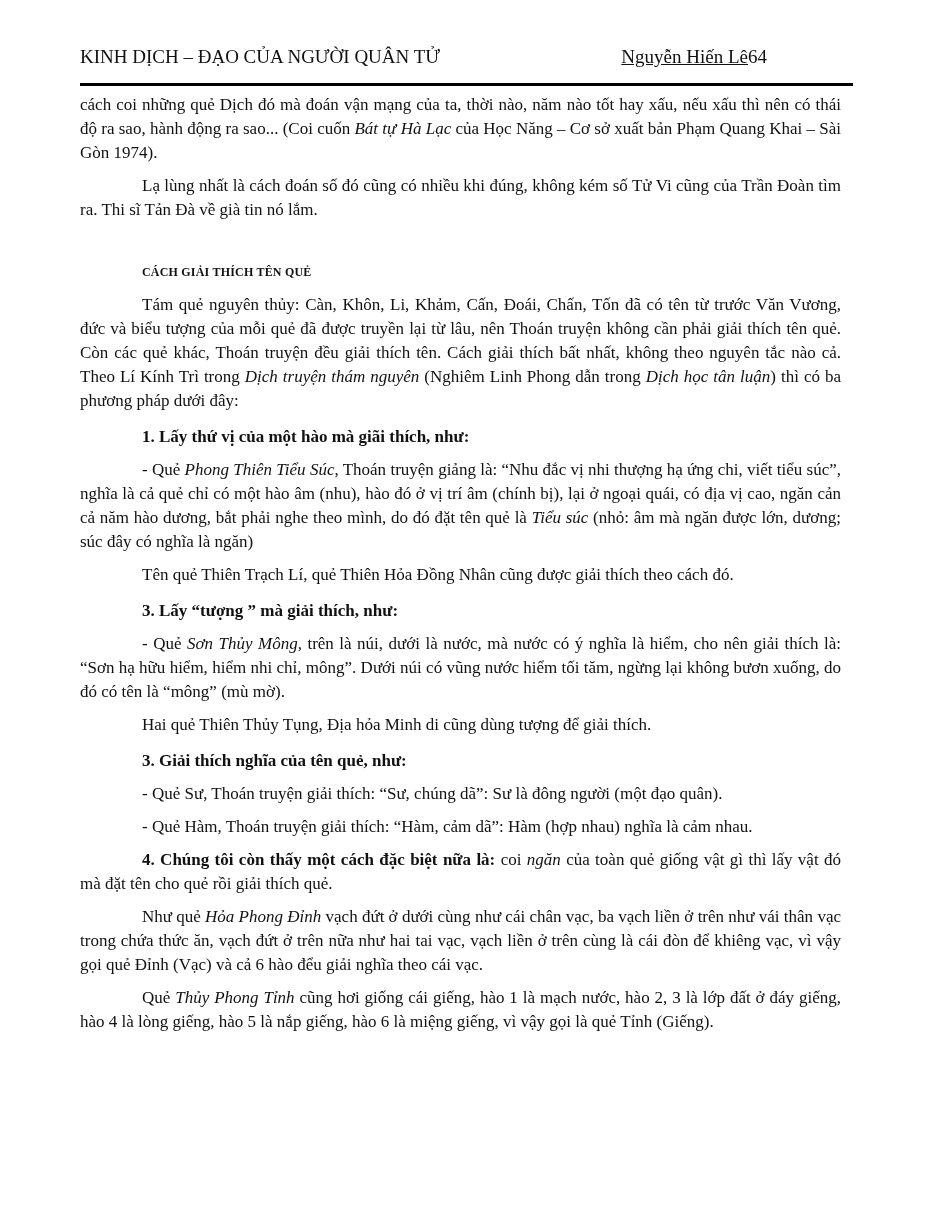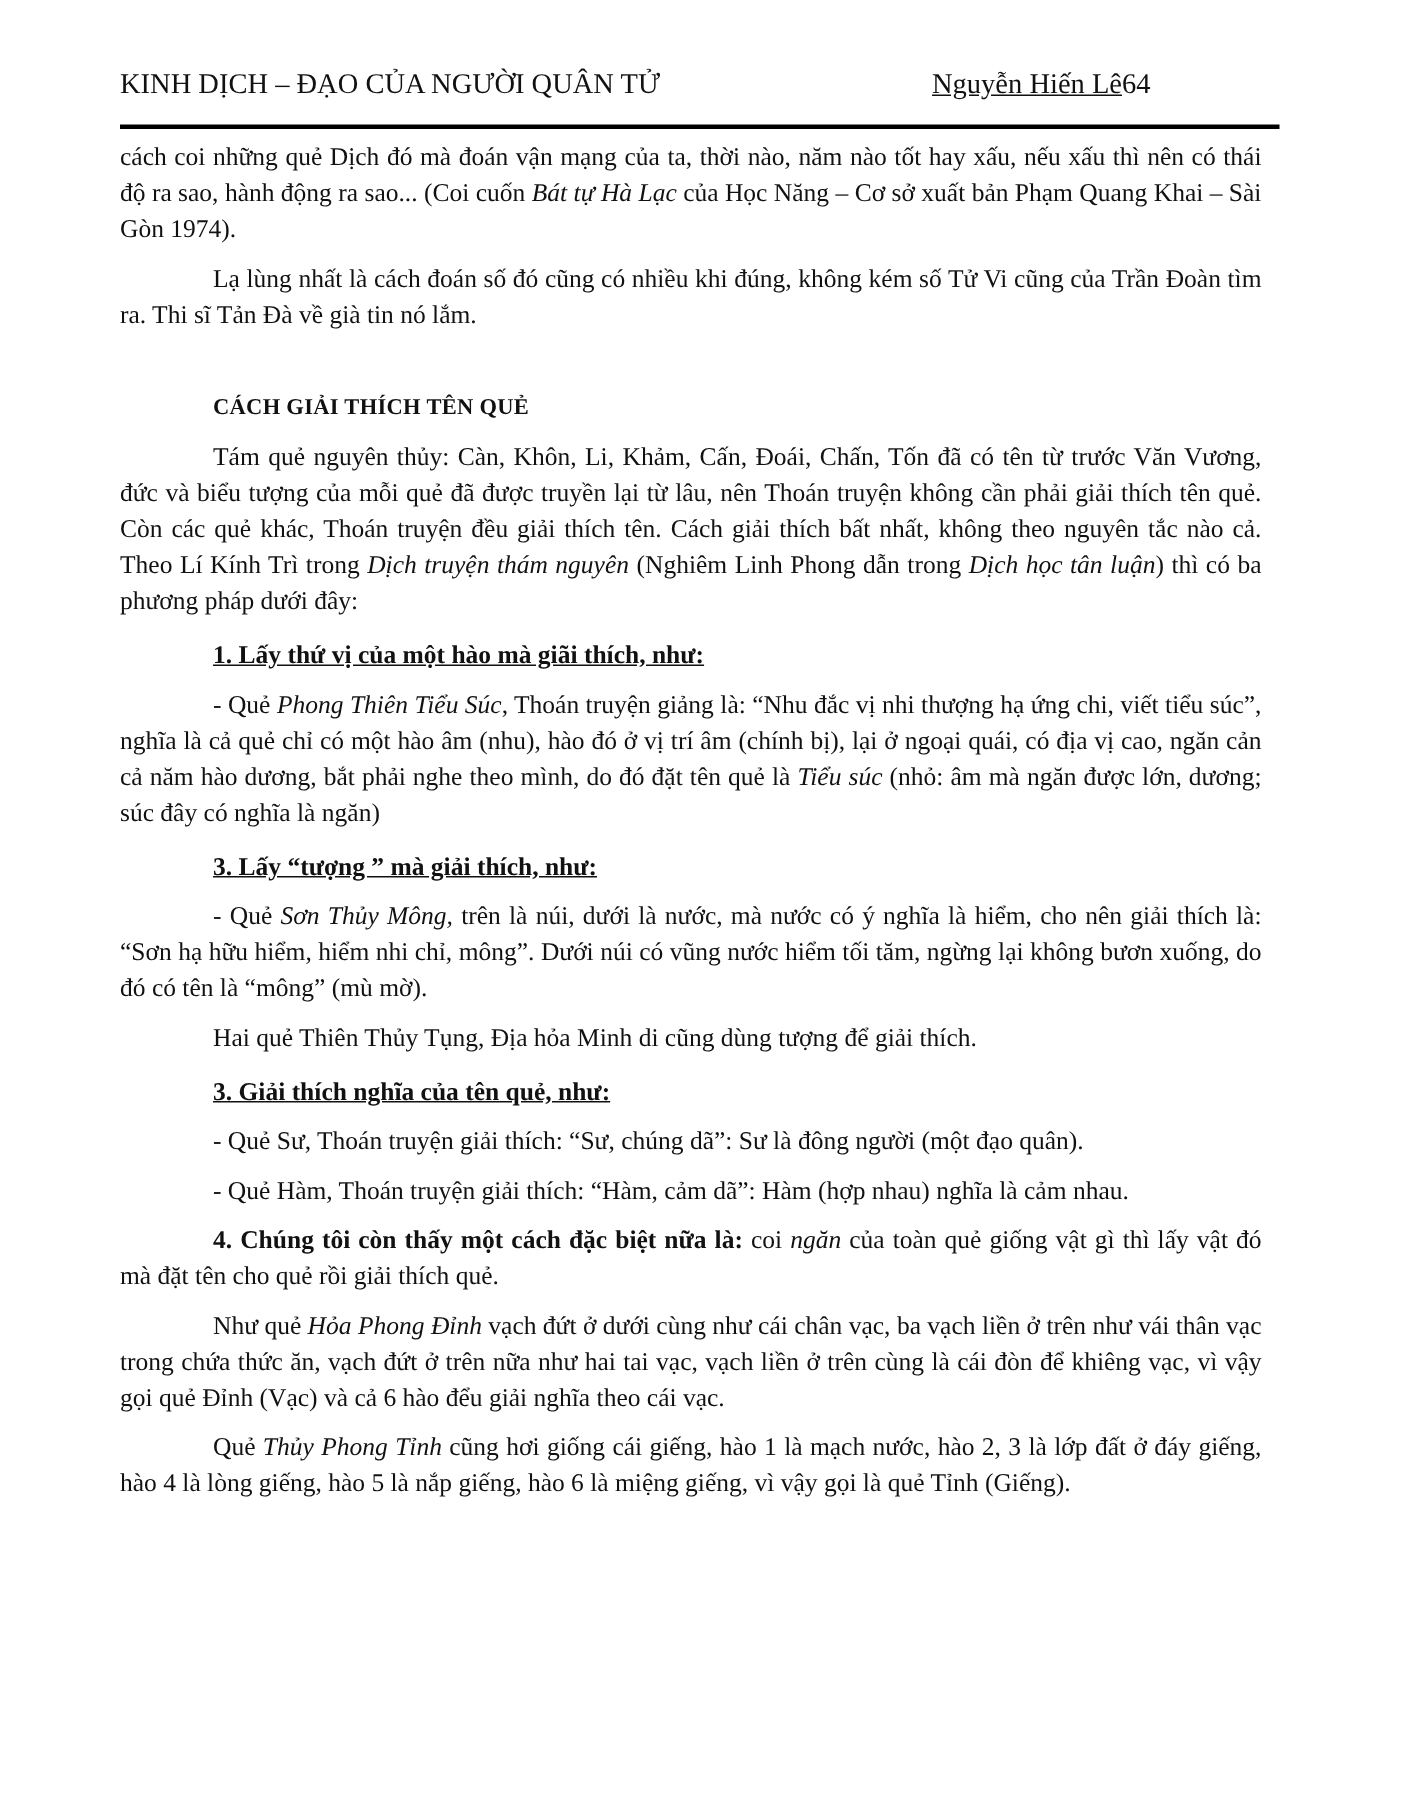--- a/index.html
+++ b/index.html
@@ -47,46 +47,46 @@
     margin: 9px 12px 0 0;
     text-indent: 62px;
   }
   .block.noindent {
     margin-top: 4px;
     text-indent: 0;
   }
   .block.chapter-heading {
     margin-top: 38px;
     font-weight: bold;
-    font-size: 15px;
+    font-size: 12px;
     letter-spacing: 0.2px;
   }
   .block.section-heading {
     margin-top: 12px;
     font-weight: bold;
-    text-decoration: underline;
   }
 </style>
 </head>
 <body>
 
 <div class="page">
   <div class="header">
     <span class="running-title">KINH DỊCH – ĐẠO CỦA NGƯỜI QUÂN TỬ</span>
     <span class="author">Nguyễn Hiến Lê</span>
     <span class="pagenum">64</span>
   </div>
   <hr class="header-rule">
   <div class="body">
       <p class="block noindent"><span>cách coi những quẻ Dịch đó mà đoán vận mạng của ta, thời nào, năm nào tốt hay xấu, nếu xấu thì nên có thái độ ra sao, hành động ra sao... (Coi cuốn </span><span style="font-style: italic;">Bát tự Hà Lạc</span><span> của Học Năng – Cơ sở xuất bản Phạm Quang Khai – Sài Gòn 1974).</span></p>
       <p class="block indent"><span>Lạ lùng nhất là cách đoán số đó cũng có nhiều khi đúng, không kém số Tử Vi cũng của Trần Đoàn tìm ra. Thi sĩ Tản Đà về già tin nó lắm.</span></p>
       <p class="block chapter-heading"><span>CÁCH GIẢI THÍCH TÊN QUẺ</span></p>
       <p class="block indent"><span>Tám quẻ nguyên thủy: Càn, Khôn, Li, Khảm, Cấn, Đoái, Chấn, Tốn đã có tên từ trước Văn Vương, đức và biểu tượng của mỗi quẻ đã được truyền lại từ lâu, nên Thoán truyện không cần phải giải thích tên quẻ. Còn các quẻ khác, Thoán truyện đều giải thích tên. Cách giải thích bất nhất, không theo nguyên tắc nào cả. Theo Lí Kính Trì trong </span><span style="font-style: italic;">Dịch truyện thám nguyên</span><span> (Nghiêm Linh Phong dẫn trong </span><span style="font-style: italic;">Dịch học tân luận</span><span>) thì có ba phương pháp dưới đây:</span></p>
       <p class="block section-heading"><span>1. Lấy thứ vị của một hào mà giãi thích, như:</span></p>
       <p class="block indent"><span>- Quẻ </span><span style="font-style: italic;">Phong Thiên Tiểu Súc</span><span>, Thoán truyện giảng là: “Nhu đắc vị nhi thượng hạ ứng chi, viết tiểu súc”, nghĩa là cả quẻ chỉ có một hào âm (nhu), hào đó ở vị trí âm (chính bị), lại ở ngoại quái, có địa vị cao, ngăn cản cả năm hào dương, bắt phải nghe theo mình, do đó đặt tên quẻ là </span><span style="font-style: italic;">Tiểu súc</span><span> (nhỏ: âm mà ngăn được lớn, dương; súc đây có nghĩa là ngăn)</span></p>
+      <p class="block indent"><span>Tên quẻ Thiên Trạch Lí, quẻ Thiên Hỏa Đồng Nhân cũng được giải thích theo cách đó.</span></p>
       <p class="block section-heading"><span>3. Lấy “tượng ” mà giải thích, như:</span></p>
       <p class="block indent"><span>- Quẻ </span><span style="font-style: italic;">Sơn Thủy Mông,</span><span> trên là núi, dưới là nước, mà nước có ý nghĩa là hiểm, cho nên giải thích là: “Sơn hạ hữu hiểm, hiểm nhi chỉ, mông”. Dưới núi có vũng nước hiểm tối tăm, ngừng lại không bươn xuống, do đó có tên là “mông” (mù mờ).</span></p>
       <p class="block indent"><span>Hai quẻ Thiên Thủy Tụng, Địa hỏa Minh di cũng dùng tượng để giải thích.</span></p>
       <p class="block section-heading"><span>3. Giải thích nghĩa của tên quẻ, như:</span></p>
       <p class="block indent"><span>- Quẻ Sư, Thoán truyện giải thích: “Sư, chúng dã”: Sư là đông người (một đạo quân).</span></p>
       <p class="block indent"><span>- Quẻ Hàm, Thoán truyện giải thích: “Hàm, cảm dã”: Hàm (hợp nhau) nghĩa là cảm nhau.</span></p>
       <p class="block indent"><span style="font-weight: bold;">4. Chúng tôi còn thấy một cách đặc biệt nữa là:</span><span> coi </span><span style="font-style: italic;">ngăn</span><span> của toàn quẻ giống vật gì thì lấy vật đó mà đặt tên cho quẻ rồi giải thích quẻ.</span></p>
       <p class="block indent"><span>Như quẻ </span><span style="font-style: italic;">Hỏa Phong Đỉnh</span><span> vạch đứt ở dưới cùng như cái chân vạc, ba vạch liền ở trên như vái thân vạc trong chứa thức ăn, vạch đứt ở trên nữa như hai tai vạc, vạch liền ở trên cùng là cái đòn để khiêng vạc, vì vậy gọi quẻ Đỉnh (Vạc) và cả 6 hào đểu giải nghĩa theo cái vạc.</span></p>
       <p class="block indent"><span>Quẻ </span><span style="font-style: italic;">Thủy Phong Tỉnh</span><span> cũng hơi giống cái giếng, hào 1 là mạch nước, hào 2, 3 là lớp đất ở đáy giếng, hào 4 là lòng giếng, hào 5 là nắp giếng, hào 6 là miệng giếng, vì vậy gọi là quẻ Tỉnh (Giếng).</span></p>
     </div>

